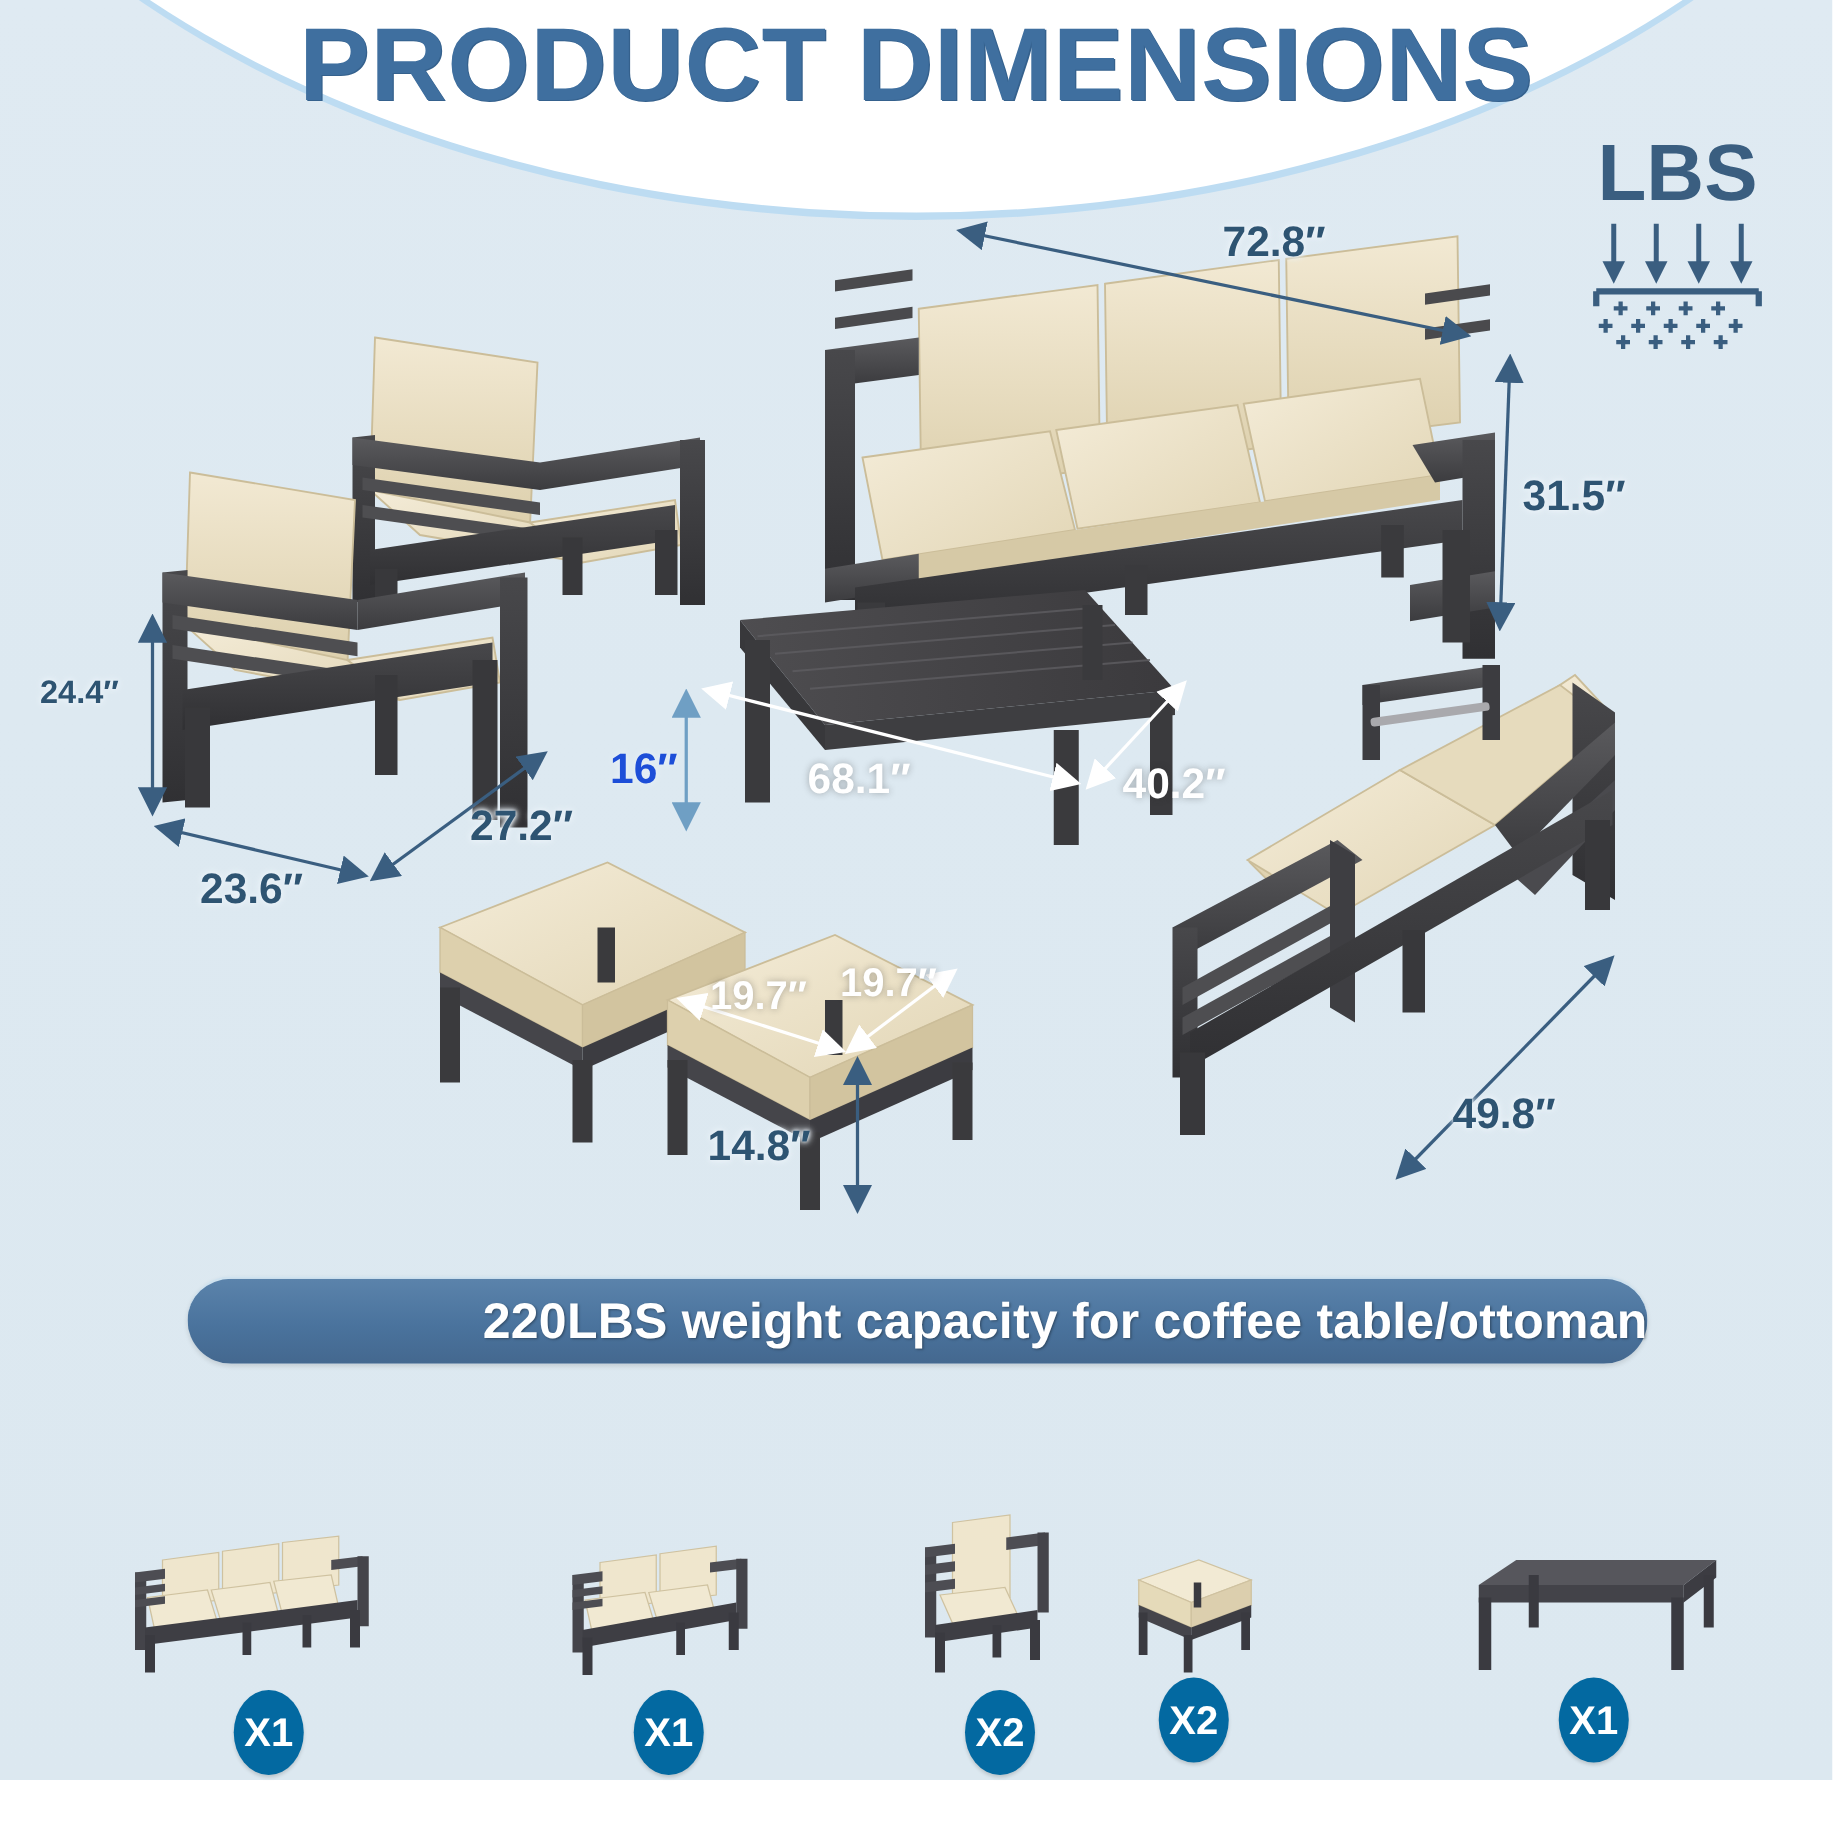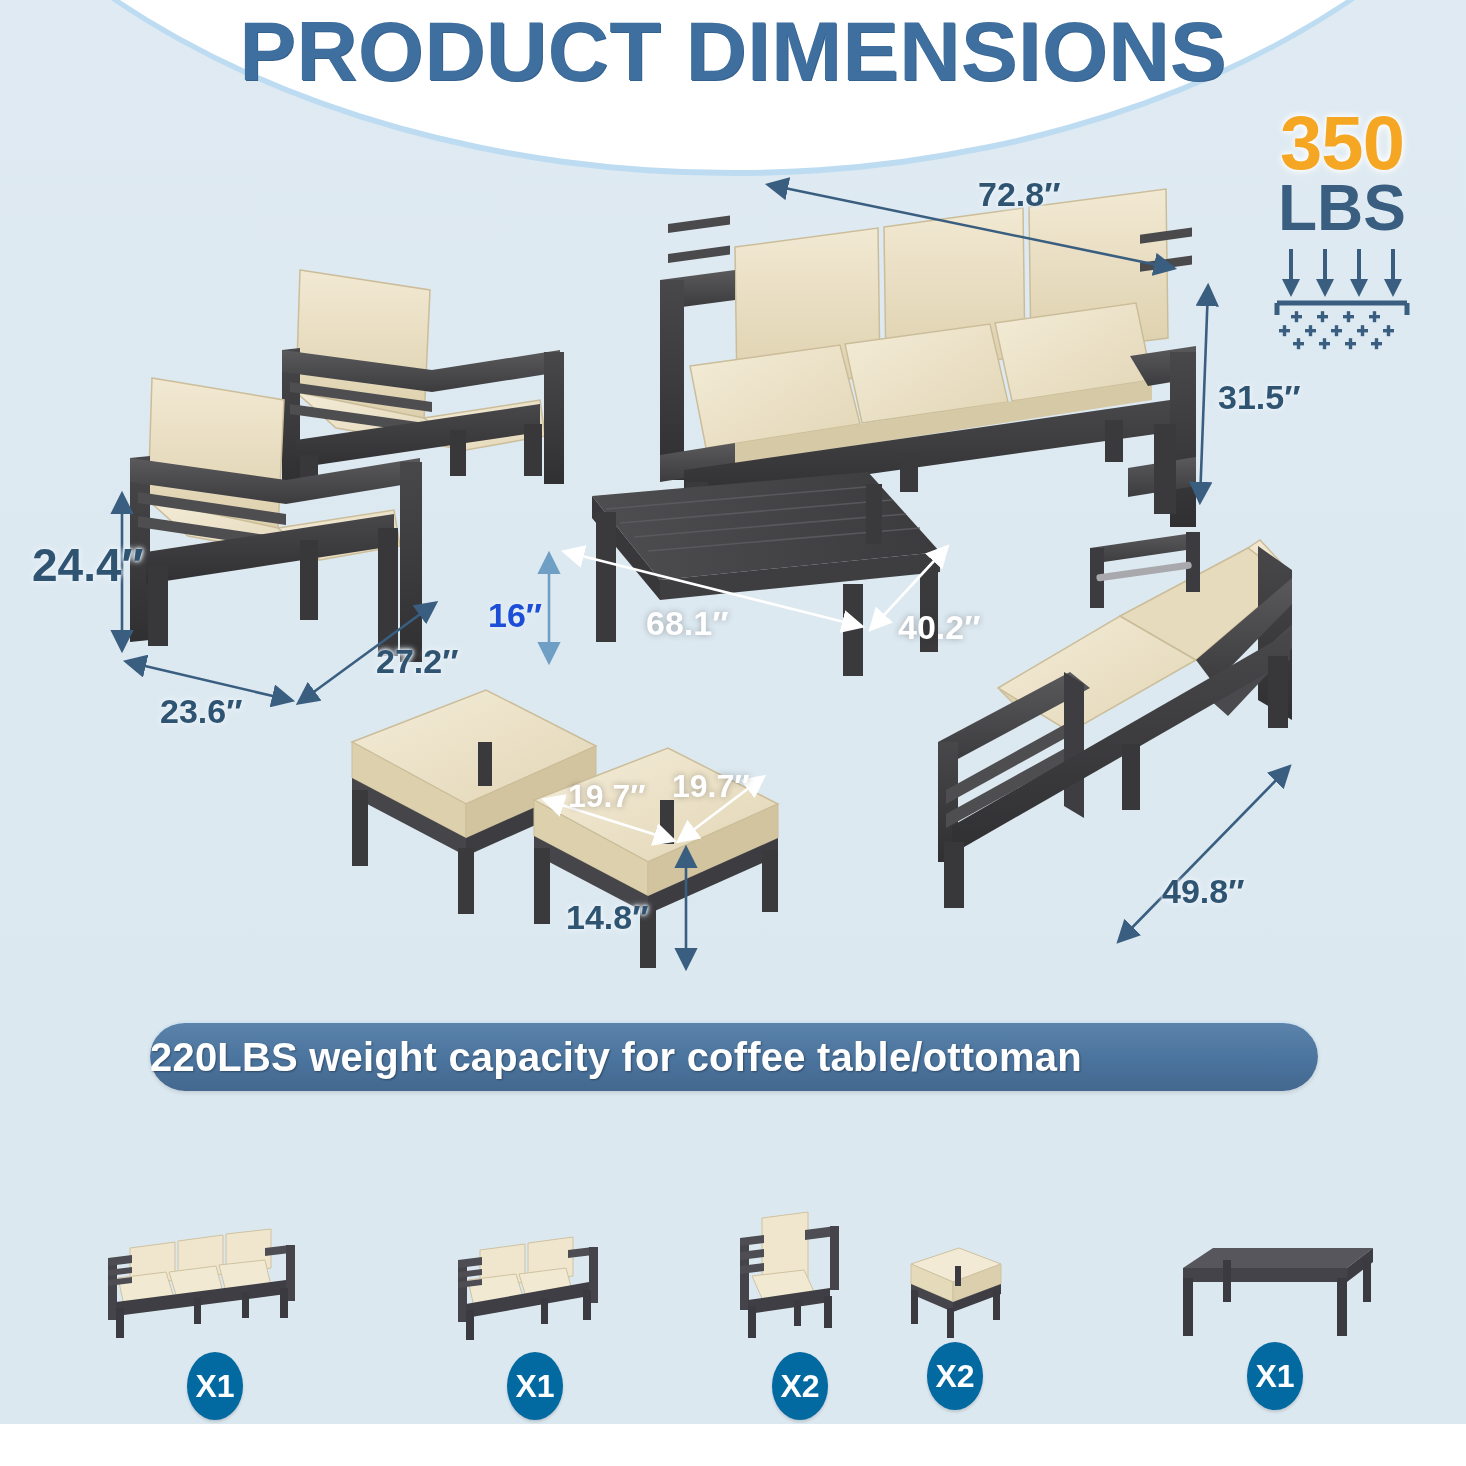--- a/index.html
+++ b/index.html
@@ -58,21 +58,21 @@
   }
   .dim.white{color:#ffffff;text-shadow:0 0 6px rgba(40,40,40,.35);}
   .dim.light{color:#1d4ed8;text-shadow:0 0 6px #eaf2f8;}
 
   
   .banner{
     position:absolute;left:150px;top:1021px;width:1168px;height:68px;
     border-radius:36px;
     background:linear-gradient(180deg,#5b83ab 0%,#4a739d 55%,#44688f 100%);
     border-top:2px solid #cfe2ef;
-    display:flex;align-items:center;justify-content:flex-start;
+    display:flex;align-items:center;justify-content:flex-end;
     box-shadow:0 2px 4px rgba(0,0,0,.12);
   }
   .banner span{
     color:#ffffff;font-size:40px;font-weight:700;letter-spacing:0.2px;
     font-family:"Liberation Sans Narrow","Liberation Sans",sans-serif;
     text-shadow:1px 1px 2px rgba(0,0,0,.35);white-space:nowrap;
   }
 
   
   .legend{position:absolute;left:0;top:1150px;width:1466px;height:316px;}
@@ -94,21 +94,20 @@
 
 <div id="stage">
 
   <div class="bg-blue"></div>
   <div class="bg-white-arc2"></div>
   <div class="bg-white-arc"></div>
 
   <div class="title">PRODUCT DIMENSIONS</div>
 
   <div class="badge350">
-    <div class="num">350</div>
     <div class="lbs">LBS</div>
     <svg width="150" height="108" viewBox="0 0 150 108">
       <g stroke="#3a5e80" stroke-width="4" fill="none">
         <line x1="24" y1="4" x2="24" y2="40"></line>
         <line x1="58" y1="4" x2="58" y2="40"></line>
         <line x1="92" y1="4" x2="92" y2="40"></line>
         <line x1="126" y1="4" x2="126" y2="40"></line>
       </g>
       <g fill="#3a5e80">
         <polygon points="24,52 15,34 33,34"></polygon>
@@ -353,21 +352,21 @@
       </g>
 
       <line x1="686" y1="850" x2="686" y2="966" marker-start="url(#arS)" marker-end="url(#ar)"></line>
 
       <line x1="1120" y1="940" x2="1288" y2="768" marker-start="url(#arS)" marker-end="url(#ar)"></line>
     </g>
   </svg>
 
   <div class="dim" style="left:978px;top:175px;font-size:34px;">72.8″</div>
   <div class="dim" style="left:1218px;top:378px;font-size:34px;">31.5″</div>
-  <div class="dim" style="left:32px;top:538px;font-size:46px;">24.4″</div>
+  <div class="dim" style="left:32px;top:538px;font-size:26px;">24.4″</div>
   <div class="dim" style="left:160px;top:692px;font-size:34px;">23.6″</div>
   <div class="dim" style="left:376px;top:642px;font-size:34px;">27.2″</div>
   <div class="dim light" style="left:488px;top:596px;font-size:34px;">16″</div>
   <div class="dim white" style="left:646px;top:604px;font-size:34px;">68.1″</div>
   <div class="dim white" style="left:898px;top:608px;font-size:34px;">40.2″</div>
   <div class="dim white" style="left:568px;top:778px;font-size:32px;">19.7″</div>
   <div class="dim white" style="left:672px;top:768px;font-size:32px;">19.7″</div>
   <div class="dim" style="left:566px;top:898px;font-size:34px;">14.8″</div>
   <div class="dim" style="left:1162px;top:872px;font-size:34px;">49.8″</div>
 

